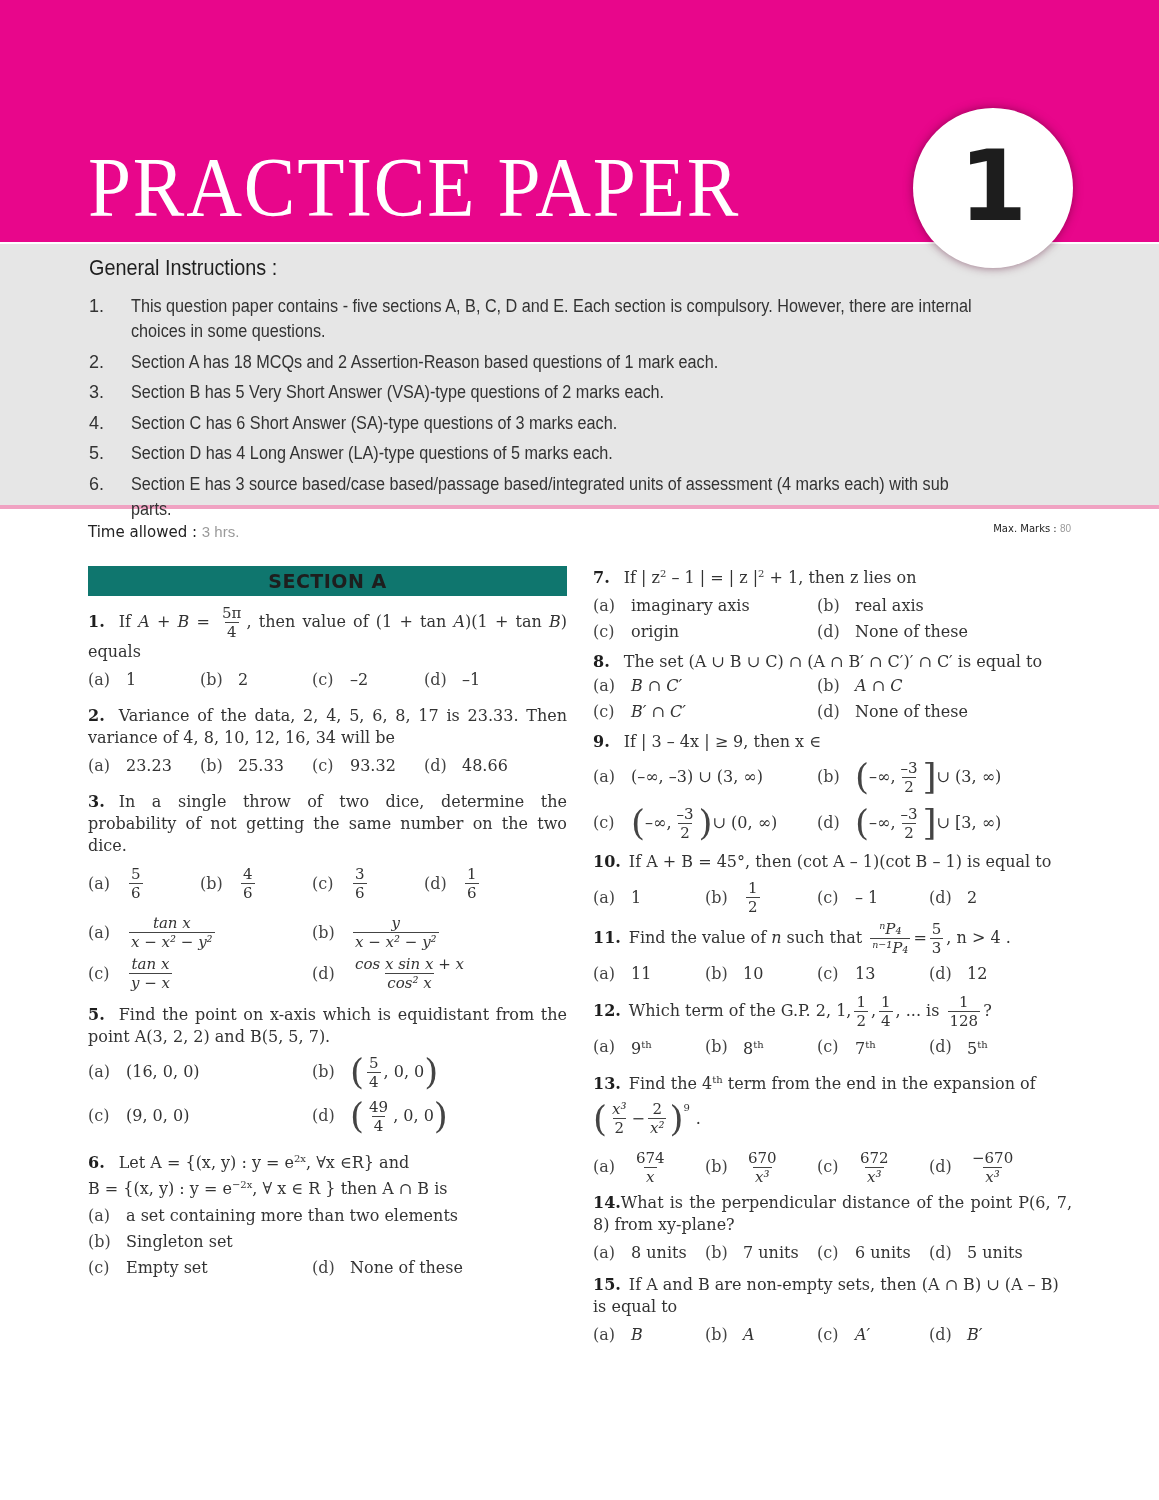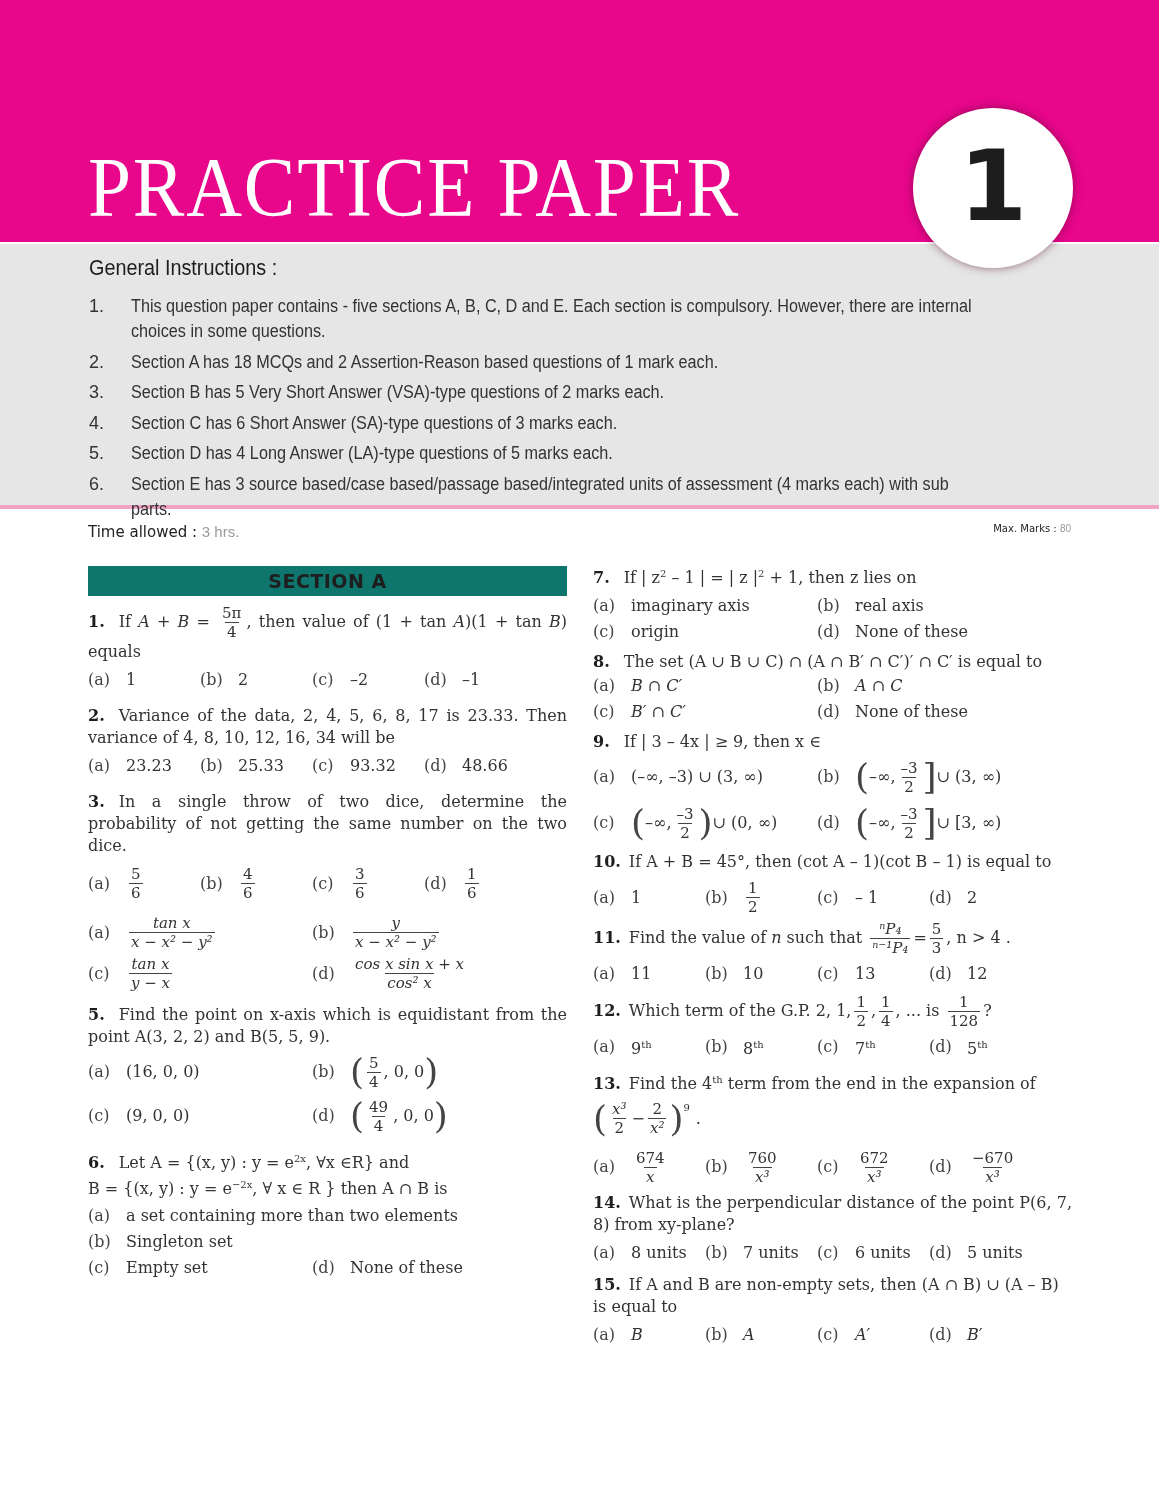--- a/index.html
+++ b/index.html
@@ -202,21 +202,21 @@
           <span class="opt-label">(d)</span>
           <span class="frac">
             <i class="num m">cos x sin x + x</i>
             <i class="den m">cos² x</i>
           </span>
         </div>
     </div>
   </div>
 
   <div class="q">
-    <div class="q-stem"><span class="q-num">5.</span><span>Find the point on x-axis which is equidistant from the point A(3, 2, 2) and B(5, 5, 9).</span></div>
+    <div class="q-stem"><span class="q-num">5.</span><span>Find the point on x-axis which is equidistant from the point A(3, 2, 2) and B(5, 5, 7).</span></div>
     <div class="opts opts2">
       <div class="opt">
           <span class="opt-label">(a)</span>
           <span class="opt-val">(16, 0, 0)</span>
         </div>
       <div class="opt">
           <span class="opt-label">(b)</span>
           <span class="paren">(</span>
           <span class="frac">
             <span class="num">5</span>
@@ -461,21 +461,21 @@
       <div class="opt">
           <span class="opt-label">(a)</span>
           <span class="frac">
             <span class="num">674</span>
             <i class="den m">x</i>
           </span>
         </div>
       <div class="opt">
           <span class="opt-label">(b)</span>
           <span class="frac">
-            <span class="num">760</span>
+            <span class="num">670</span>
             <i class="den m">x³</i>
           </span>
         </div>
       <div class="opt">
           <span class="opt-label">(c)</span>
           <span class="frac">
             <span class="num">672</span>
             <i class="den m">x³</i>
           </span>
         </div>
@@ -483,21 +483,21 @@
           <span class="opt-label">(d)</span>
           <span class="frac">
             <span class="num">−670</span>
             <i class="den m">x³</i>
           </span>
         </div>
     </div>
   </div>
 
   <div class="q" style="margin-top:6px">
-    <div class="q-stem"><span class="q-num" style="margin-right:8px">14.</span><span>What is the perpendicular distance of the point P(6, 7, 8) from xy-plane?</span></div>
+    <div class="q-stem"><span class="q-num" style="margin-right:0">14.</span><span>What is the perpendicular distance of the point P(6, 7, 8) from xy-plane?</span></div>
     <div class="opts opts4">
       <div class="opt">
           <span class="opt-label">(a)</span>
           <span class="opt-val">8 units</span>
         </div>
       <div class="opt">
           <span class="opt-label">(b)</span>
           <span class="opt-val">7 units</span>
         </div>
       <div class="opt">

